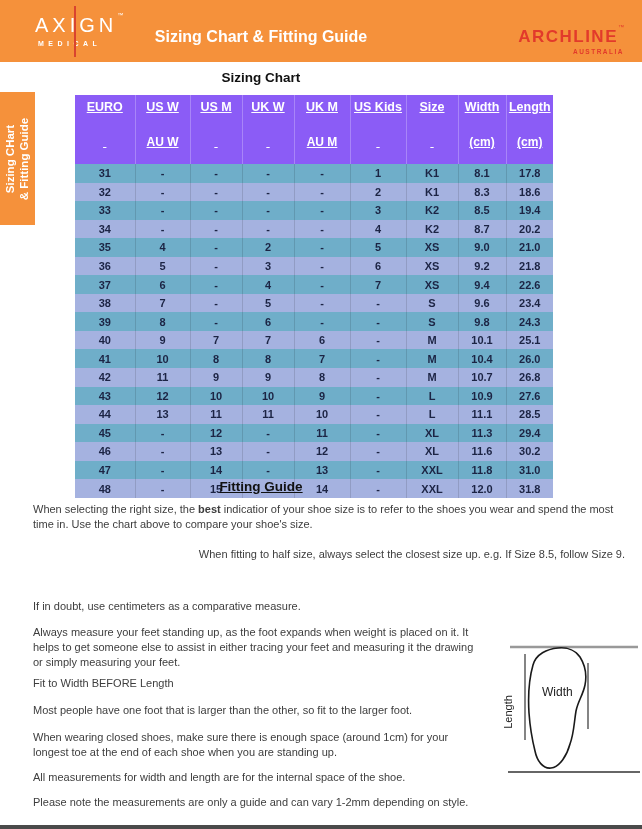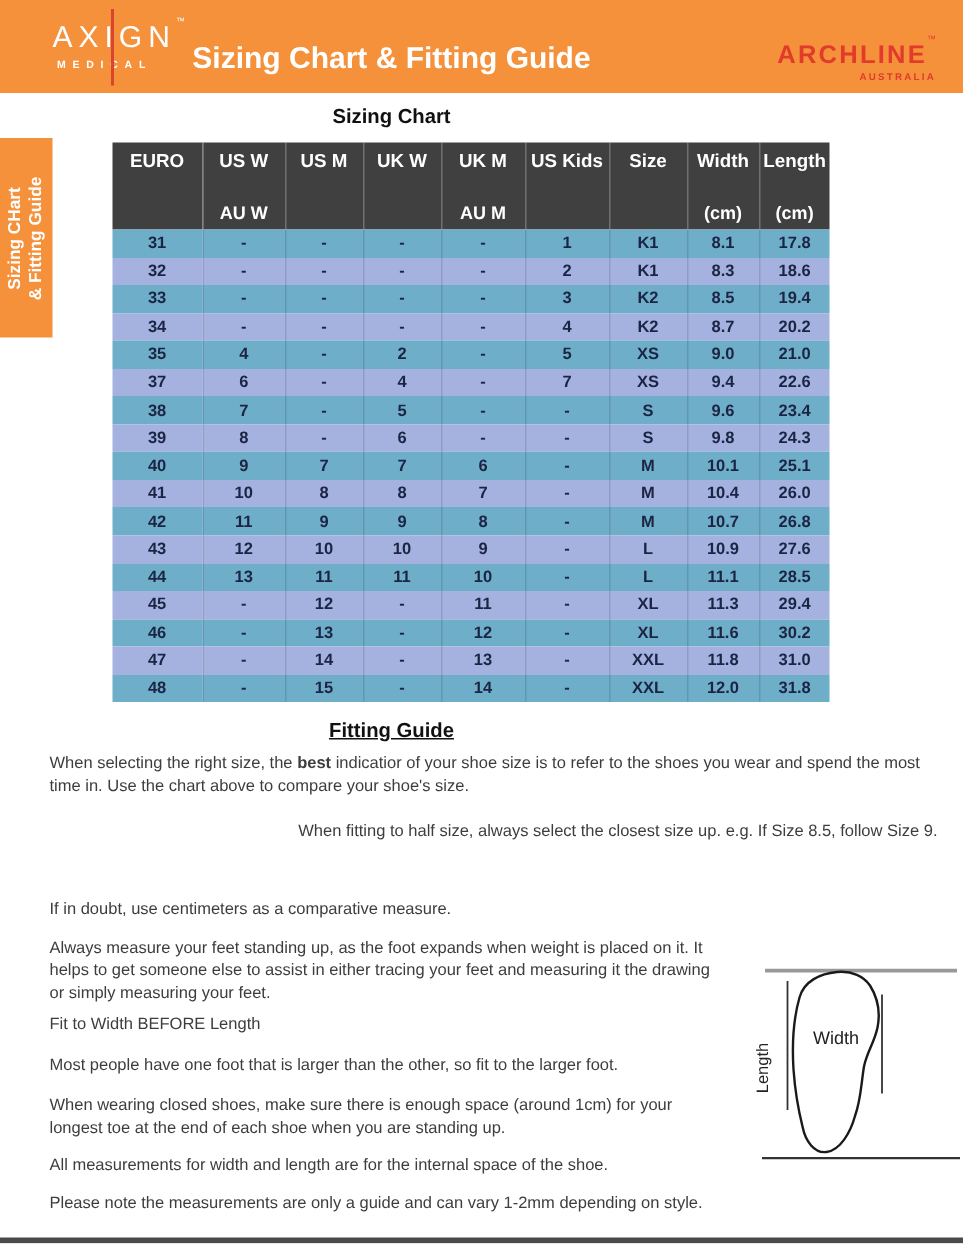--- a/index.html
+++ b/index.html
@@ -7,21 +7,21 @@
         font-family:"Liberation Sans",sans-serif;}
 
   
   .band{position:absolute;left:0;top:0;width:642px;height:62px;background:#F5913B;}
   .brand-left{position:absolute;left:35px;top:14px;color:#fff;}
   .brand-left .name{font-size:20px;letter-spacing:4px;font-weight:400;}
   .brand-left .tm{font-size:6px;vertical-align:top;position:relative;top:-2px;letter-spacing:0;}
   .brand-left .sub{font-size:7px;letter-spacing:4.5px;font-weight:bold;margin-top:3px;padding-left:3px;}
   .brand-line{position:absolute;left:74px;top:6px;width:2px;height:51px;background:#D9442F;}
   .band-title{position:absolute;left:116px;top:28px;width:290px;text-align:center;
-              color:#fff;font-size:20px;font-weight:bold;}
+              color:#fff;font-size:16px;font-weight:bold;}
   .brand-right{position:absolute;right:18px;top:27px;text-align:right;color:#E23A2B;}
   .brand-right .name{font-size:17px;letter-spacing:1.5px;font-weight:bold;}
   .brand-right .tm{font-size:6px;vertical-align:top;position:relative;top:-3px;}
   .brand-right .sub{font-size:6.5px;letter-spacing:1.5px;font-weight:bold;margin-top:1px;}
 
   
   .side-tab{position:absolute;left:0;top:92px;width:35px;height:133px;background:#F5913B;
             display:flex;align-items:center;justify-content:center;}
   .side-tab-inner{transform:rotate(-90deg);white-space:nowrap;text-align:center;
                   color:#fff;font-weight:bold;font-size:11.5px;line-height:14px;}
@@ -29,23 +29,23 @@
   
   .section-heading{position:absolute;left:0;width:522px;text-align:center;
                    font-size:13.5px;font-weight:bold;color:#111;}
   .h-sizing{top:70px;}
   .h-fitting{top:479px;text-decoration:underline;}
   .h-measure{top:574px;}
 
   
   table.sizing{position:absolute;left:75px;top:95px;width:478px;border-collapse:collapse;
                table-layout:fixed;}
-  table.sizing th{background:#404040;color:#fff;font-size:12.5px;font-weight:bold;
-                  vertical-align:top;padding:4px 0 4px 0;height:34px;
-                  border-left:1px solid rgba(255,255,255,0.25);}
+  table.sizing th{background:#8b5cf6;color:#fff;font-size:12.5px;font-weight:bold;
+                  vertical-align:top;padding:4px 0 15px 0;height:34px;
+                  border-left:1px solid rgba(255,255,255,0.25);text-decoration:underline;}
   table.sizing th:first-child{border-left:none;}
   table.sizing th .th1{line-height:16px;}
   table.sizing th .th2{line-height:14px;font-size:12px;margin-top:20px;}
   table.sizing td{height:18.55px;padding:0;text-align:center;font-size:11px;font-weight:bold;
                   color:#1C2444;border-left:1px solid rgba(0,0,0,0.12);}
   table.sizing td:first-child{border-left:none;}
   table.sizing tbody tr:nth-child(odd) td{background:#6FAEC9;}
   table.sizing tbody tr:nth-child(even) td{background:#A5B2E0;}
 
   
@@ -203,20 +203,31 @@
           <td>4</td>
           <td>-</td>
           <td>2</td>
           <td>-</td>
           <td>5</td>
           <td>XS</td>
           <td>9.0</td>
           <td>21.0</td>
         </tr>
         <tr>
+          <td>36</td>
+          <td>5</td>
+          <td>-</td>
+          <td>3</td>
+          <td>-</td>
+          <td>6</td>
+          <td>XS</td>
+          <td>9.2</td>
+          <td>21.8</td>
+        </tr>
+        <tr>
           <td>37</td>
           <td>6</td>
           <td>-</td>
           <td>4</td>
           <td>-</td>
           <td>7</td>
           <td>XS</td>
           <td>9.4</td>
           <td>22.6</td>
         </tr>

